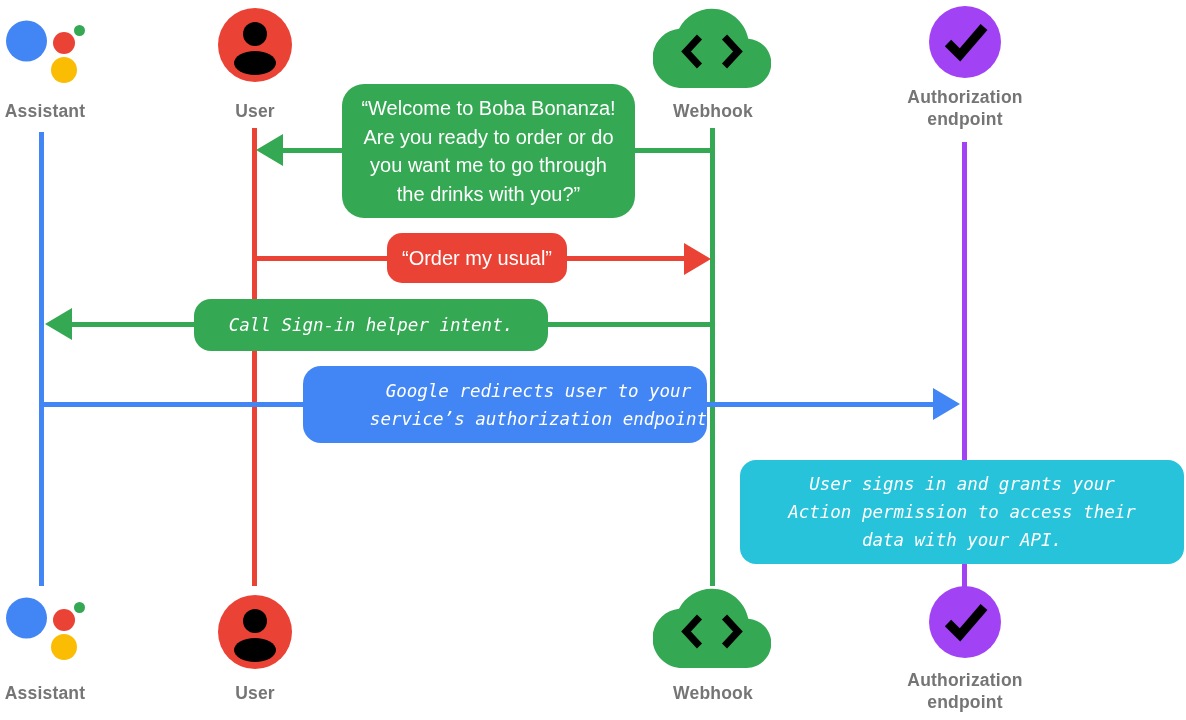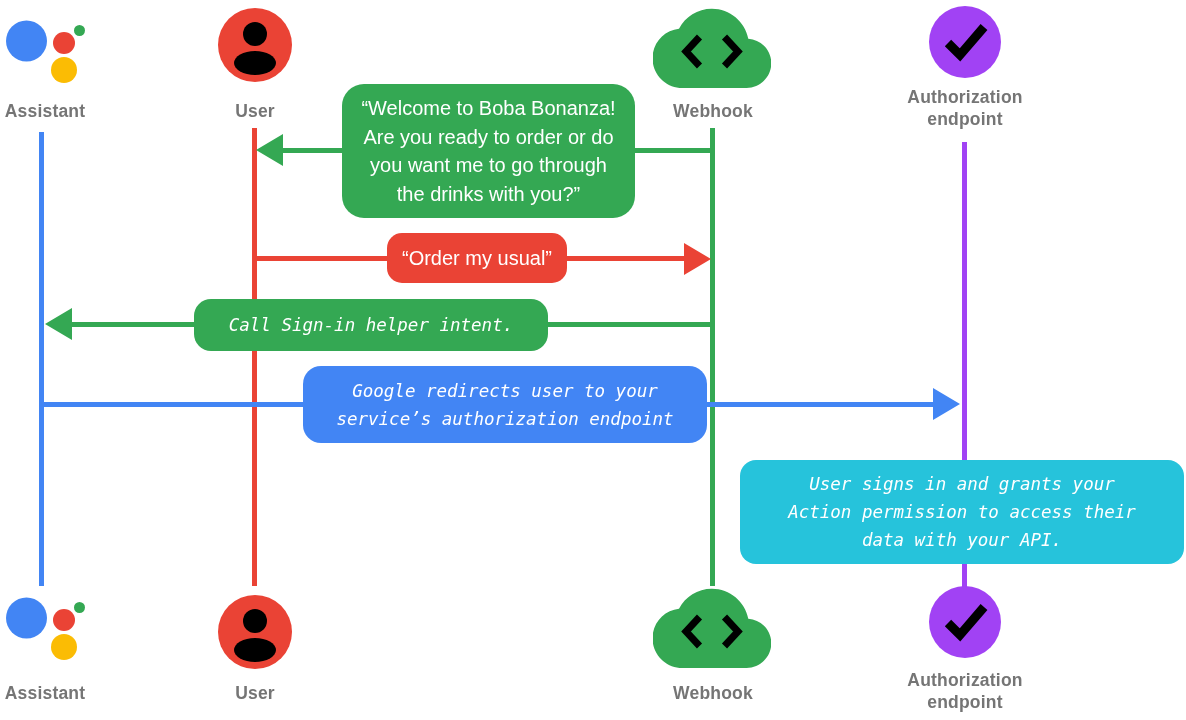--- a/index.html
+++ b/index.html
@@ -68,21 +68,21 @@
   </div>
 
   <div class="msgbox speech bx-red" style="left:387px;top:233px;width:180px;height:50px;">
     <span>“Order my usual”</span>
   </div>
 
   <div class="msgbox code bx-green-sm" style="left:194px;top:299px;width:354px;height:52px;">
     <span>Call Sign-in helper intent.</span>
   </div>
 
-  <div class="msgbox code bx-blue" style="left:303px;top:366px;width:404px;height:77px;">
+  <div class="msgbox code bx-blue" style="left:303px;top:366px;width:404px;height:77px;justify-content:flex-end;">
     <span>Google redirects user to your
 service’s authorization endpoint</span>
   </div>
 
   <div class="msgbox code bx-cyan" style="left:740px;top:460px;width:444px;height:104px;">
     <span>User signs in and grants your
 Action permission to access their
 data with your API.</span>
   </div>
 

